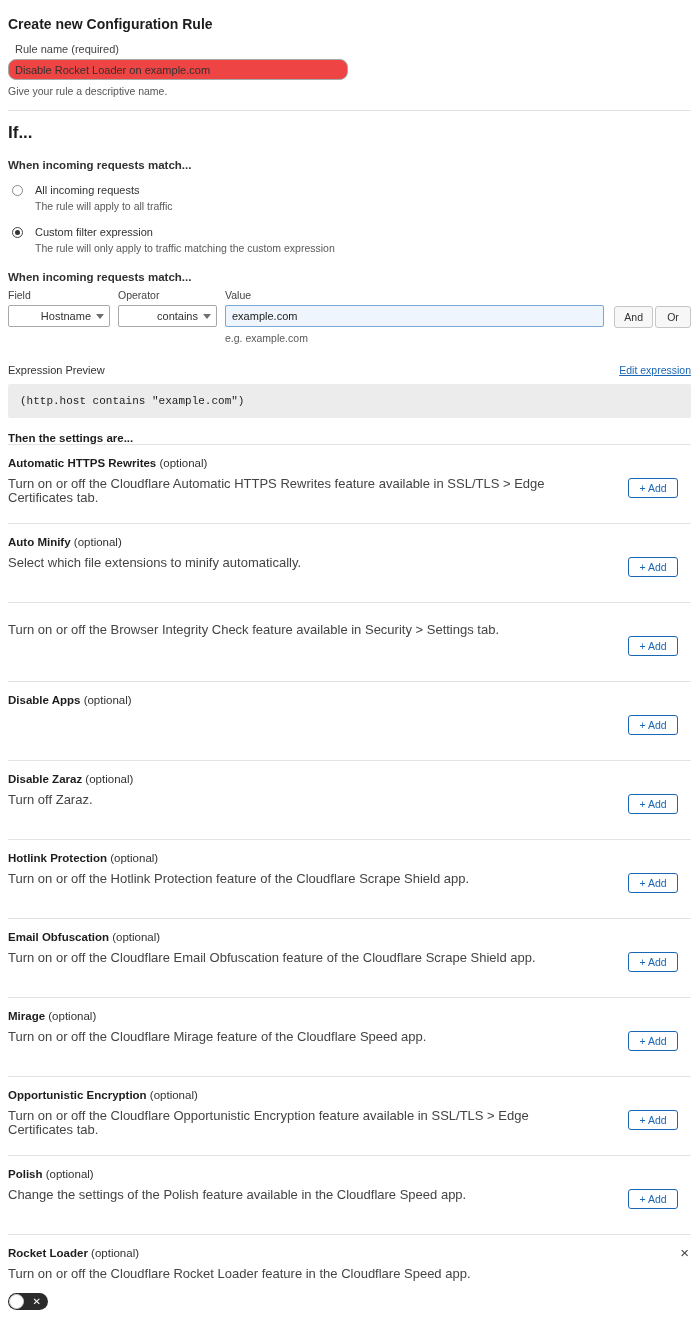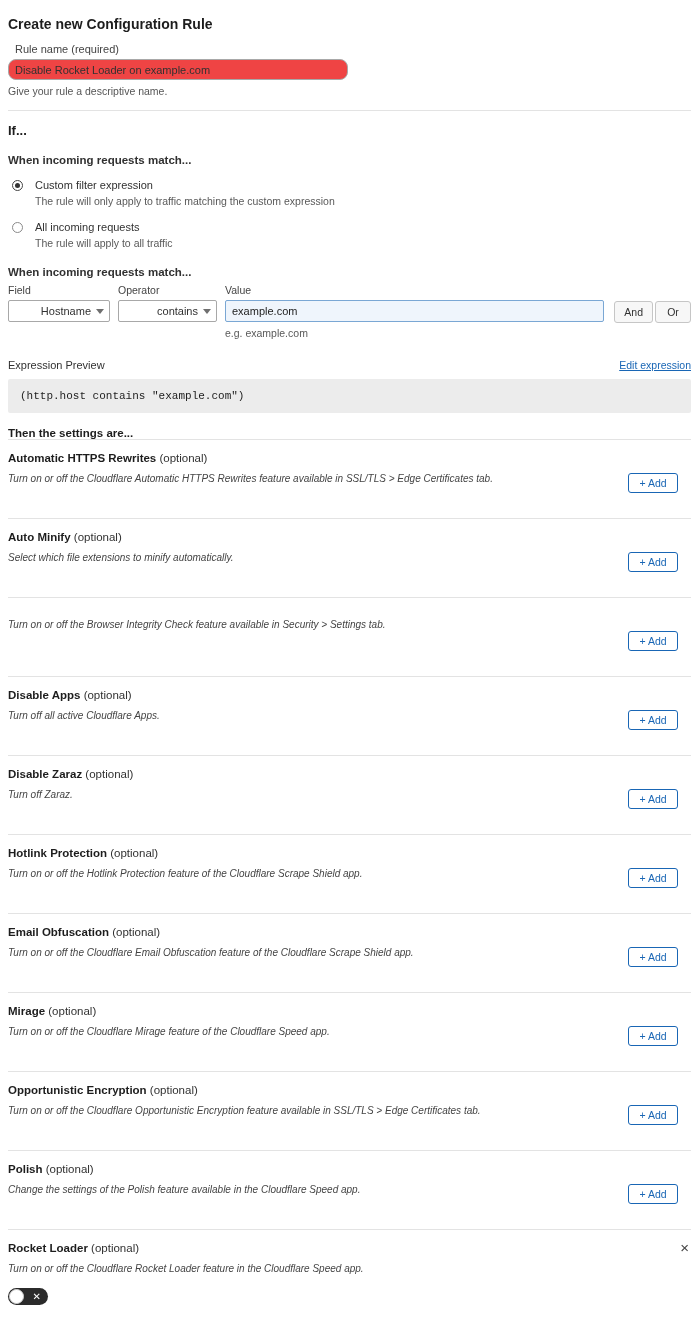--- a/index.html
+++ b/index.html
@@ -43,21 +43,21 @@
     font-size: 10.5px;
     color: #555;
     margin: 5px 0 0 0;
   }
   .hr {
     border: none;
     border-top: 1px solid #e3e3e3;
     margin: 13px 0 0 0;
   }
   .section-title {
-    font-size: 13px;
+    font-size: 17px;
     font-weight: bold;
     color: #1d1d1d;
     margin: 12px 0 14px 0;
   }
   .subhead {
     font-size: 11.5px;
     font-weight: bold;
     color: #313131;
     margin: 16px 0 0 0;
   }
@@ -202,26 +202,25 @@
   .setting-name {
     font-size: 11.5px;
     font-weight: bold;
     color: #1d1d1d;
   }
   .setting-name .opt {
     font-weight: normal;
     color: #313131;
   }
   .setting-desc {
-    font-size: 10px;
+    font-size: 13px;
     color: #444;
     margin-top: 8px;
     padding-right: 114px;
     line-height: 14px;
-    font-style: italic;
   }
   .add-btn {
     position: absolute;
     right: 13px;
     top: 33px;
     width: 50px;
     height: 20px;
     border: 1px solid #1966b5;
     border-radius: 3px;
     background: #fff;
@@ -276,32 +275,32 @@
   <div class="field-label">Rule name (required)</div>
   <input class="text-input" value="Disable Rocket Loader on example.com" style="">
   <div class="helper">Give your rule a descriptive name.</div>
 
   <hr class="hr">
 
   <div class="section-title">If...</div>
   <div class="subhead">When incoming requests match...</div>
 
   <div class="radio-row">
+    <div class="radio"></div>
+    <div class="radio-text">
+      <div class="rt-label">All incoming requests</div>
+      <div class="rt-desc">The rule will apply to all traffic</div>
+    </div>
+  </div>
+
+  <div class="radio-row">
     <div class="radio checked"></div>
     <div class="radio-text">
       <div class="rt-label">Custom filter expression</div>
       <div class="rt-desc">The rule will only apply to traffic matching the custom expression</div>
-    </div>
-  </div>
-
-  <div class="radio-row">
-    <div class="radio"></div>
-    <div class="radio-text">
-      <div class="rt-label">All incoming requests</div>
-      <div class="rt-desc">The rule will apply to all traffic</div>
     </div>
   </div>
 
   <div class="subhead">When incoming requests match...</div>
 
   <div class="filter-grid">
     <div class="col-field">
       <div class="col-label">Field</div>
       <div class="select">
         <span>Hostname</span>
@@ -356,21 +355,20 @@
   <div class="setting">
     <div class="setting-desc">Turn on or off the Browser Integrity Check feature available in Security &gt; Settings tab.</div>
     <div class="add-btn">+ Add</div>
   </div>
 
   <div class="setting">
     <div class="setting-name">
       <span>Disable Apps</span>
       <span class="opt">(optional)</span>
     </div>
-    <div class="setting-desc">Turn off all active Cloudflare Apps.</div>
     <div class="add-btn">+ Add</div>
   </div>
 
   <div class="setting">
     <div class="setting-name">
       <span>Disable Zaraz</span>
       <span class="opt">(optional)</span>
     </div>
     <div class="setting-desc">Turn off Zaraz.</div>
     <div class="add-btn">+ Add</div>

